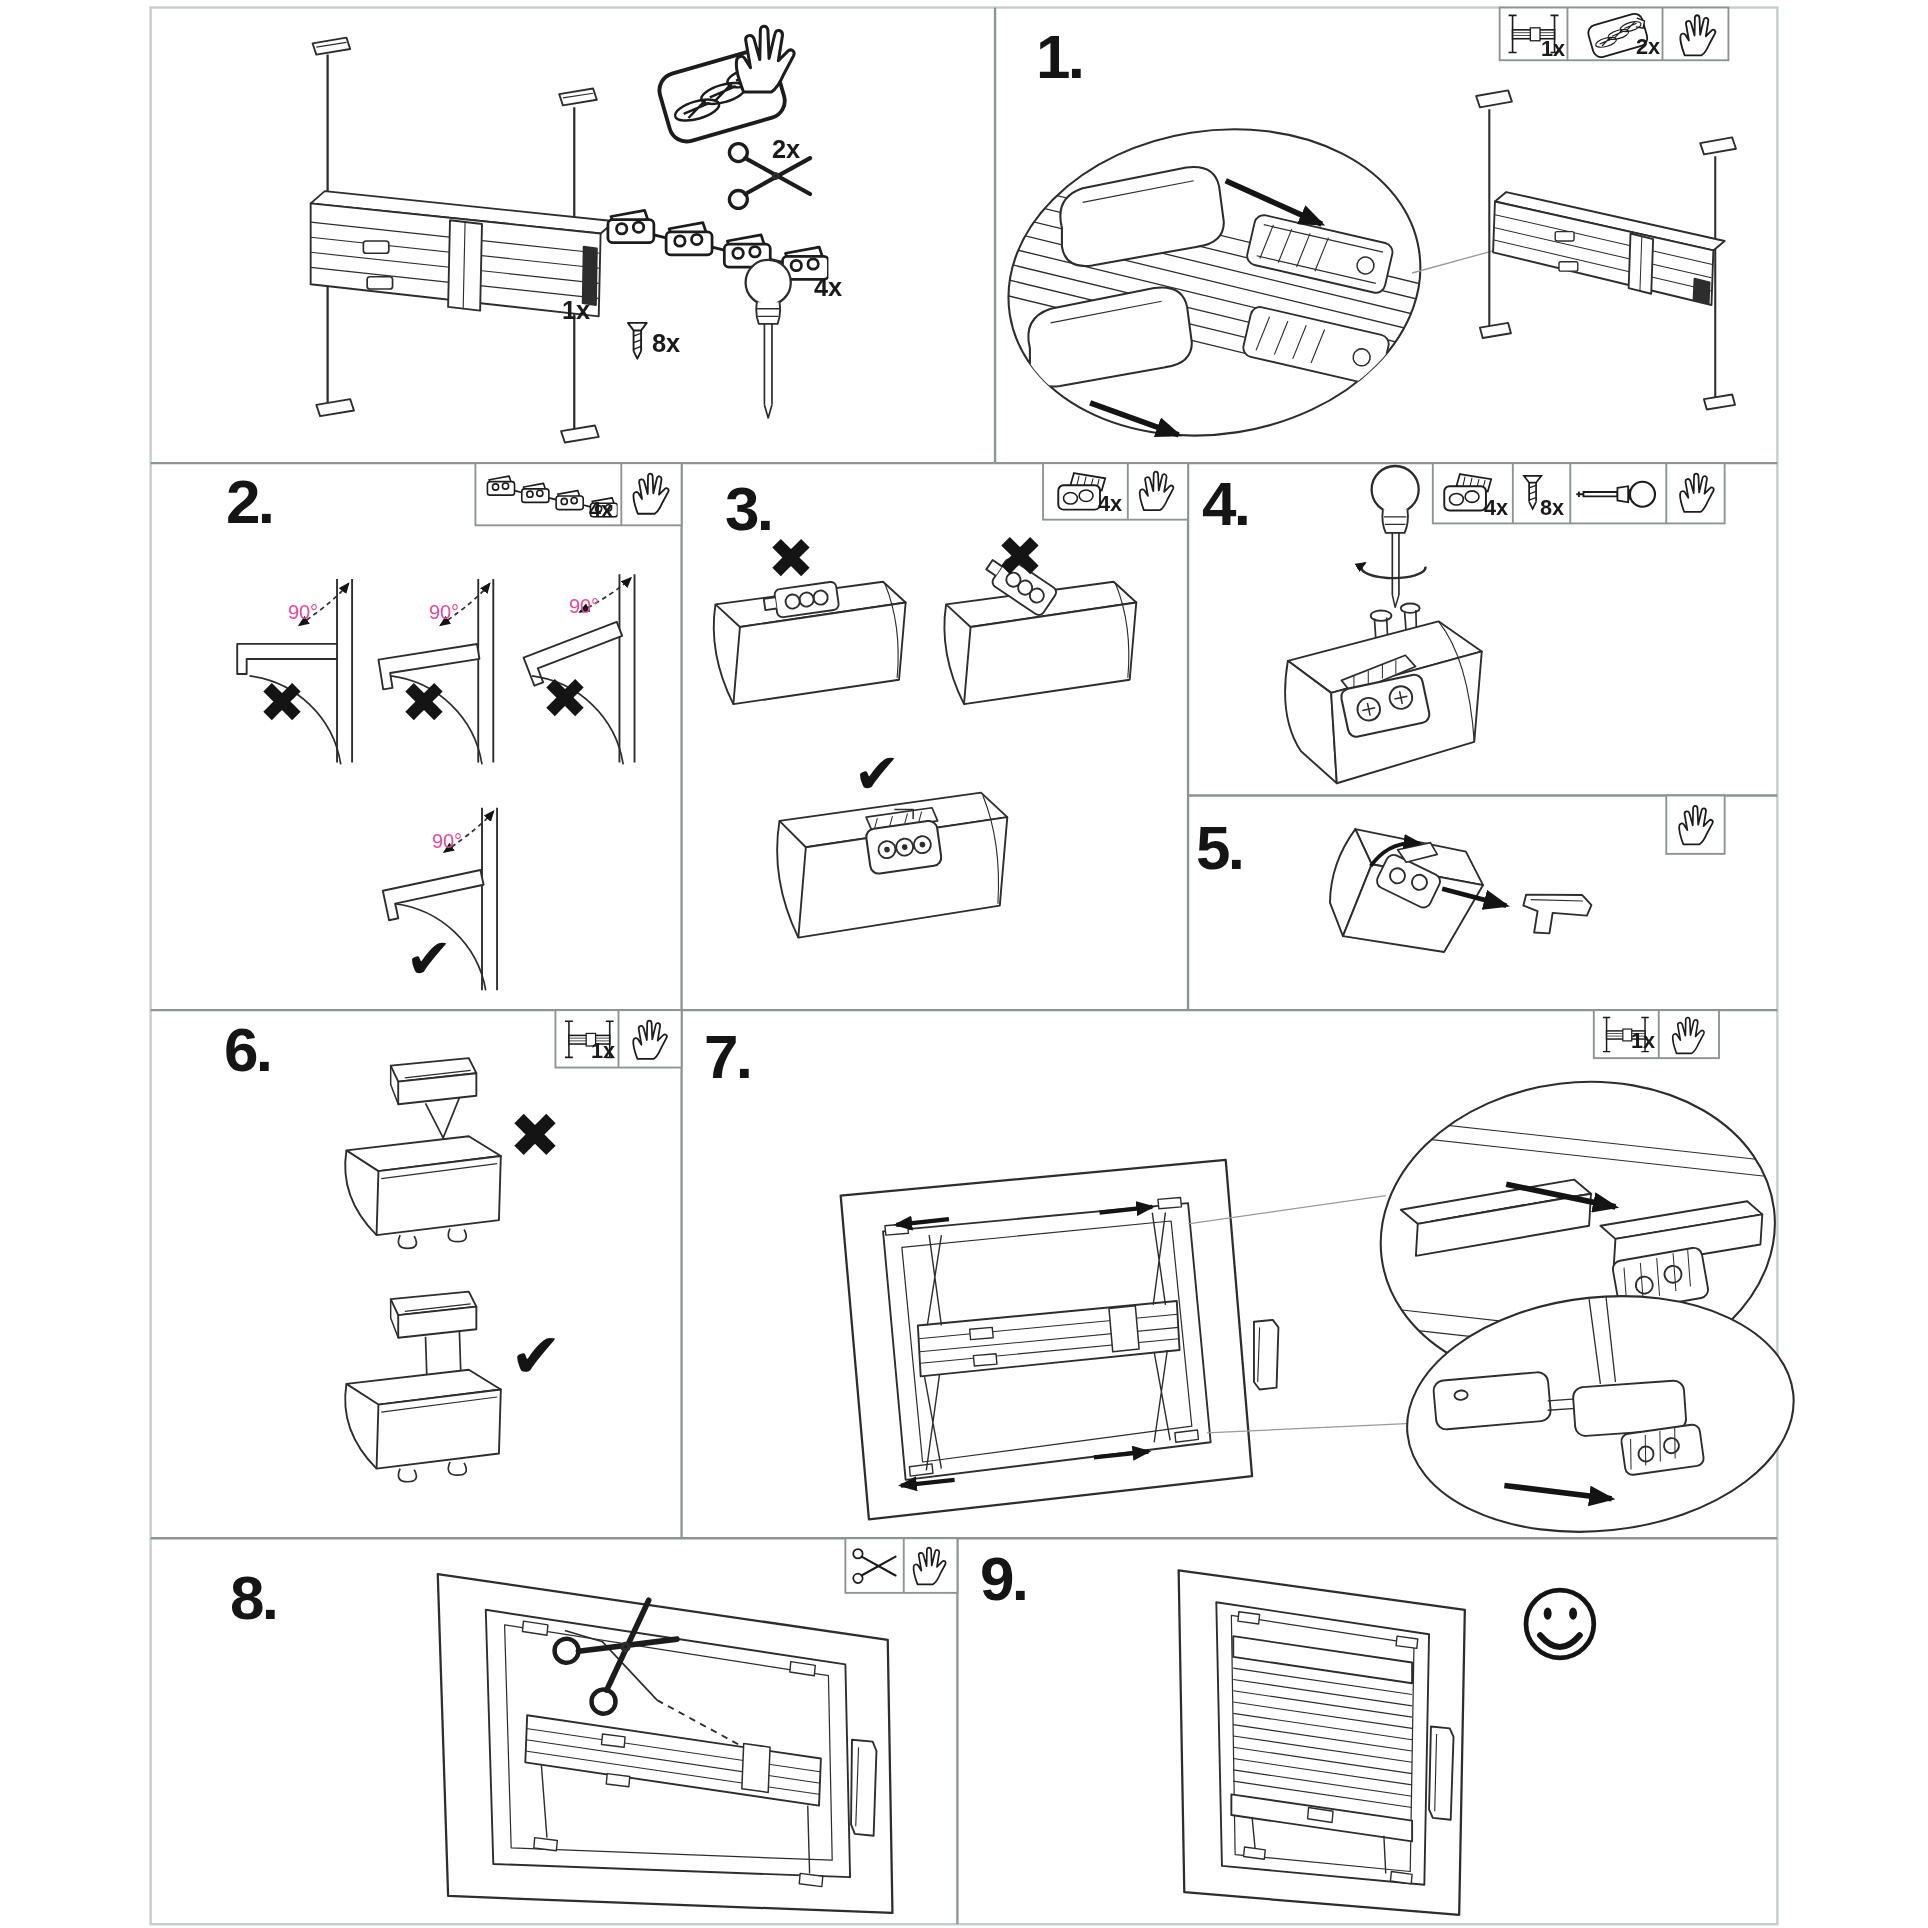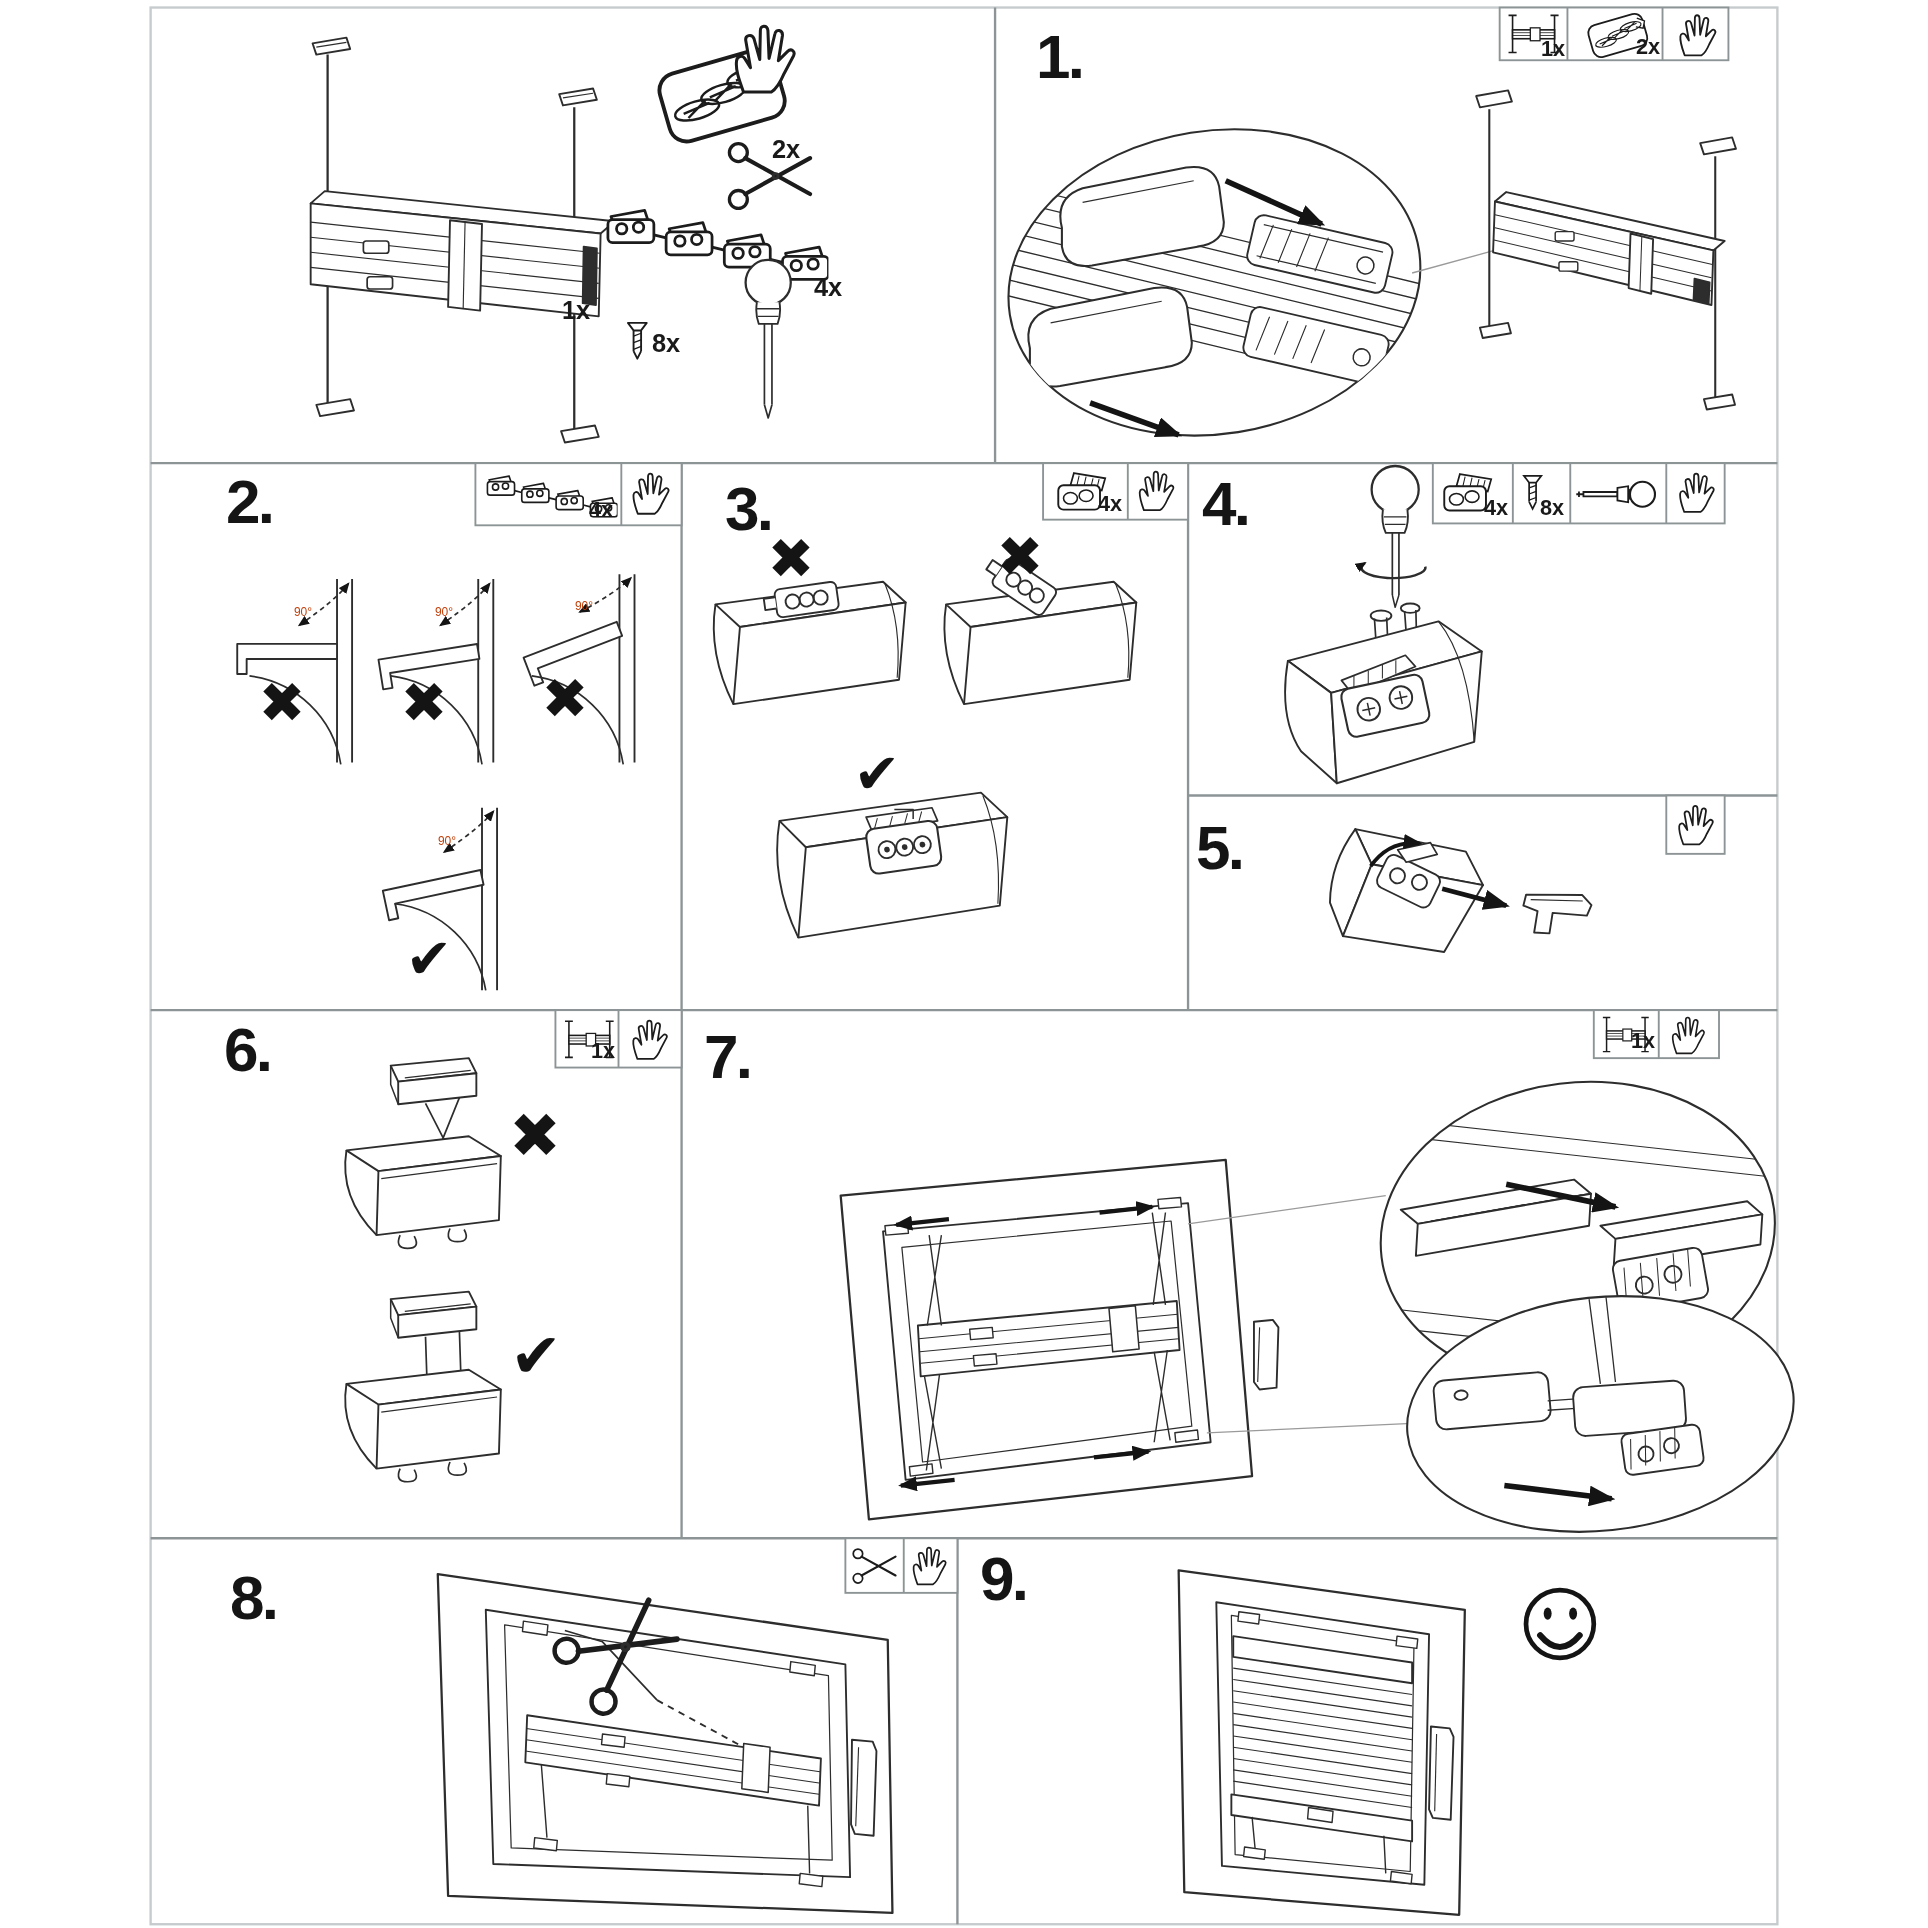--- a/index.html
+++ b/index.html
@@ -1,21 +1,21 @@
 <!DOCTYPE html>
 <html style="font-size:15px"><head>
 <meta charset="utf-8">
 <style>
   html,body{margin:0;padding:0;background:#ffffff;}
   body{width:1928px;height:1928px;position:relative;font-family:"Liberation Sans",sans-serif;overflow:hidden;}
   #art{position:absolute;left:0;top:0;}
   .num{position:absolute;font-weight:bold;font-size:62px;letter-spacing:-2.8px;color:#151515;line-height:1;}
   .qty{position:absolute;font-weight:bold;font-size:25.4px;color:#1a1a1a;line-height:1;}
   .hqty{position:absolute;font-weight:bold;font-size:21.7px;color:#1a1a1a;line-height:1;}
-  .angle{position:absolute;font-size:12px;color:#c2410c;line-height:1;transform:translate(-50%,-50%);}
+  .angle{position:absolute;font-size:20px;color:#ec4899;line-height:1;transform:translate(-50%,-50%);}
   .mark{position:absolute;font-family:"DejaVu Sans",sans-serif;font-size:56px;color:#141414;line-height:1;transform:translate(-50%,-50%);}
   .mark.big{font-size:62px;}
 </style>
 </head>
 <body>
 
 <svg id="art" width="1928" height="1928" viewBox="0 0 2048 2048">
   <defs>
     <marker id="ah" markerUnits="userSpaceOnUse" markerWidth="28" markerHeight="22" refX="24" refY="11" orient="auto">
         <path d="M0 0 L28 11 L0 22 Z" fill="#141414"></path>

